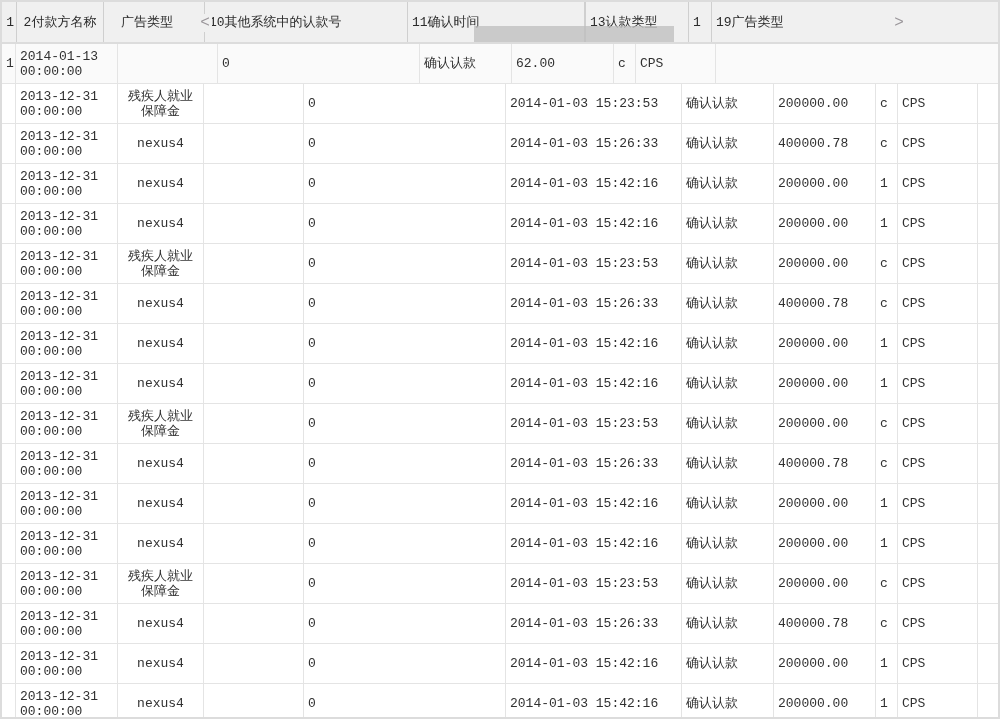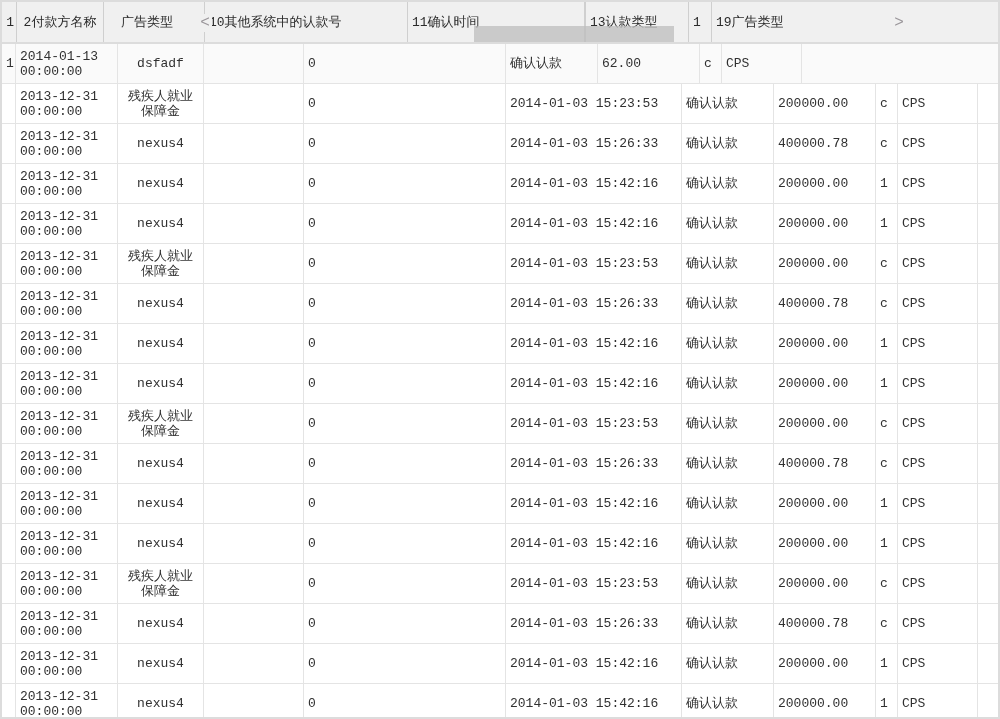--- a/index.html
+++ b/index.html
@@ -140,21 +140,20 @@
 
     <div class="scroll-nav left">&lt;</div>
     <div class="scroll-nav right">&gt;</div>
   </div>
 
   <div class="body" id="grid-body">
       <div class="row first">
         <div class="cell c0">1</div>
         <div class="cell c1">2014-01-13
 00:00:00</div>
-        <div class="cell c2">dsfadf</div>
         <div class="cell c3"></div>
         <div class="cell c4">0</div>
         <div class="cell c6">确认认款</div>
         <div class="cell c7">62.00</div>
         <div class="cell c8">c</div>
         <div class="cell c9">CPS</div>
       </div>
       <div class="row">
         <div class="cell c0"></div>
         <div class="cell c1">2013-12-31

